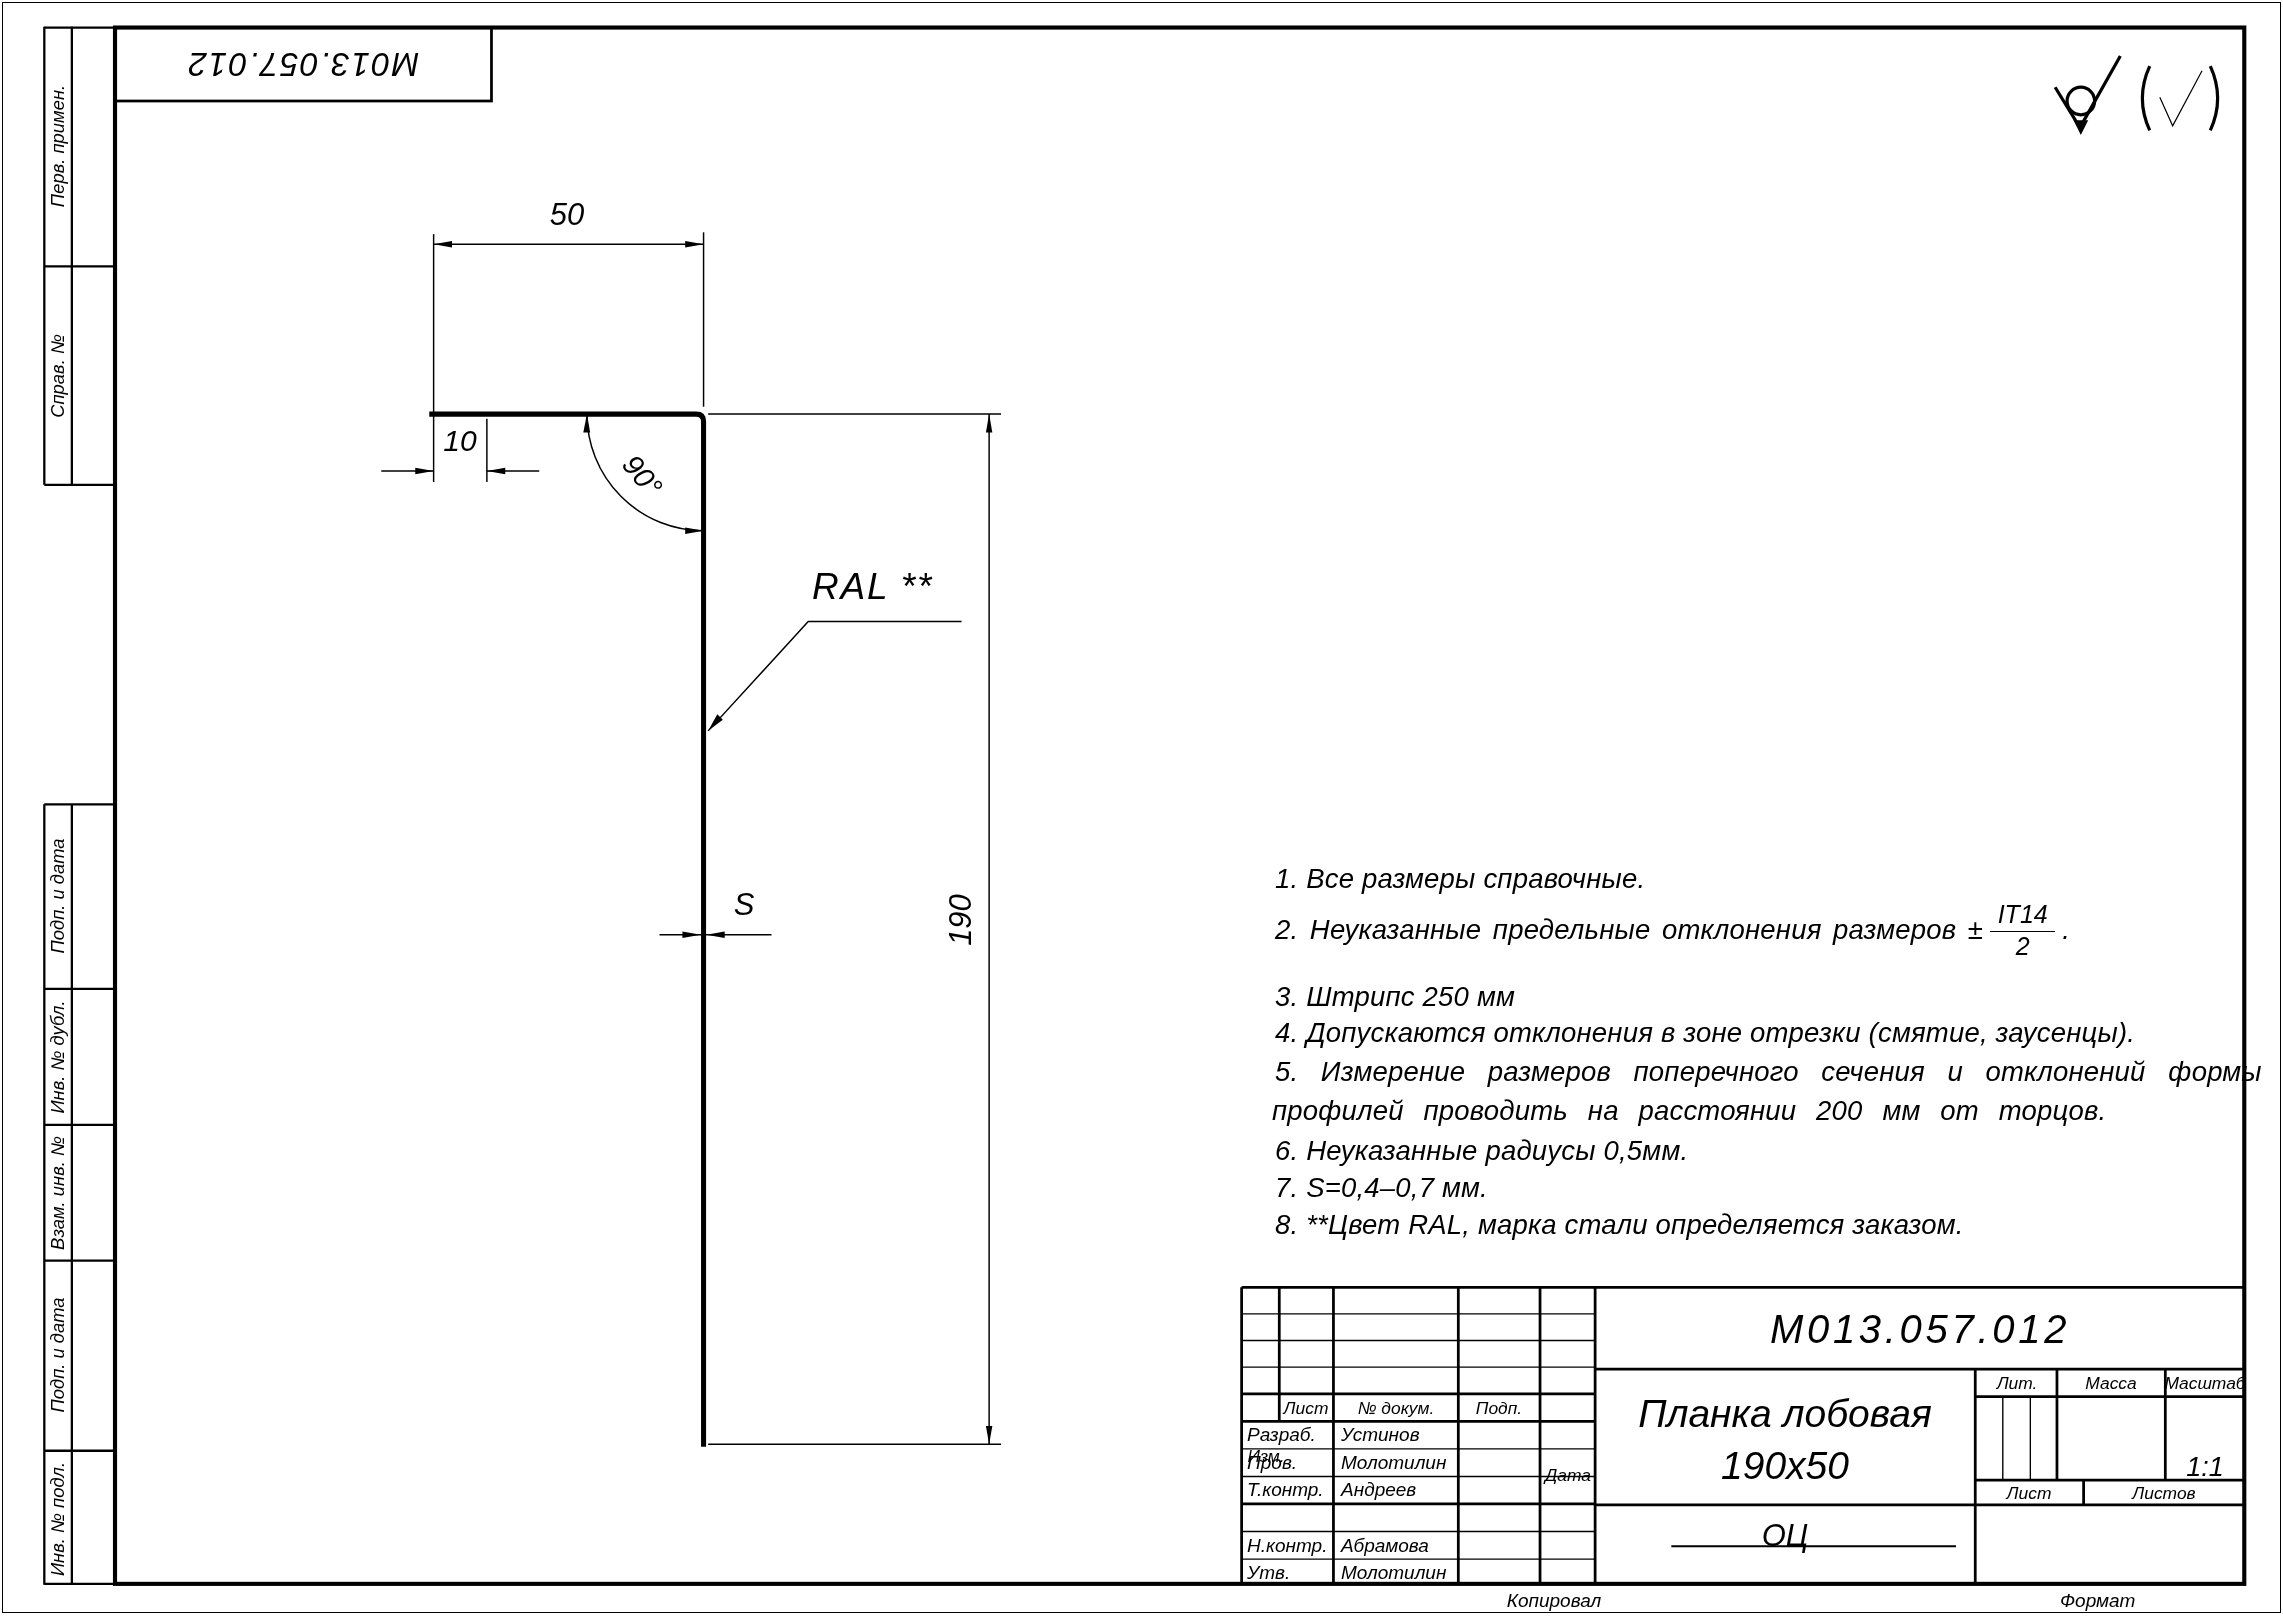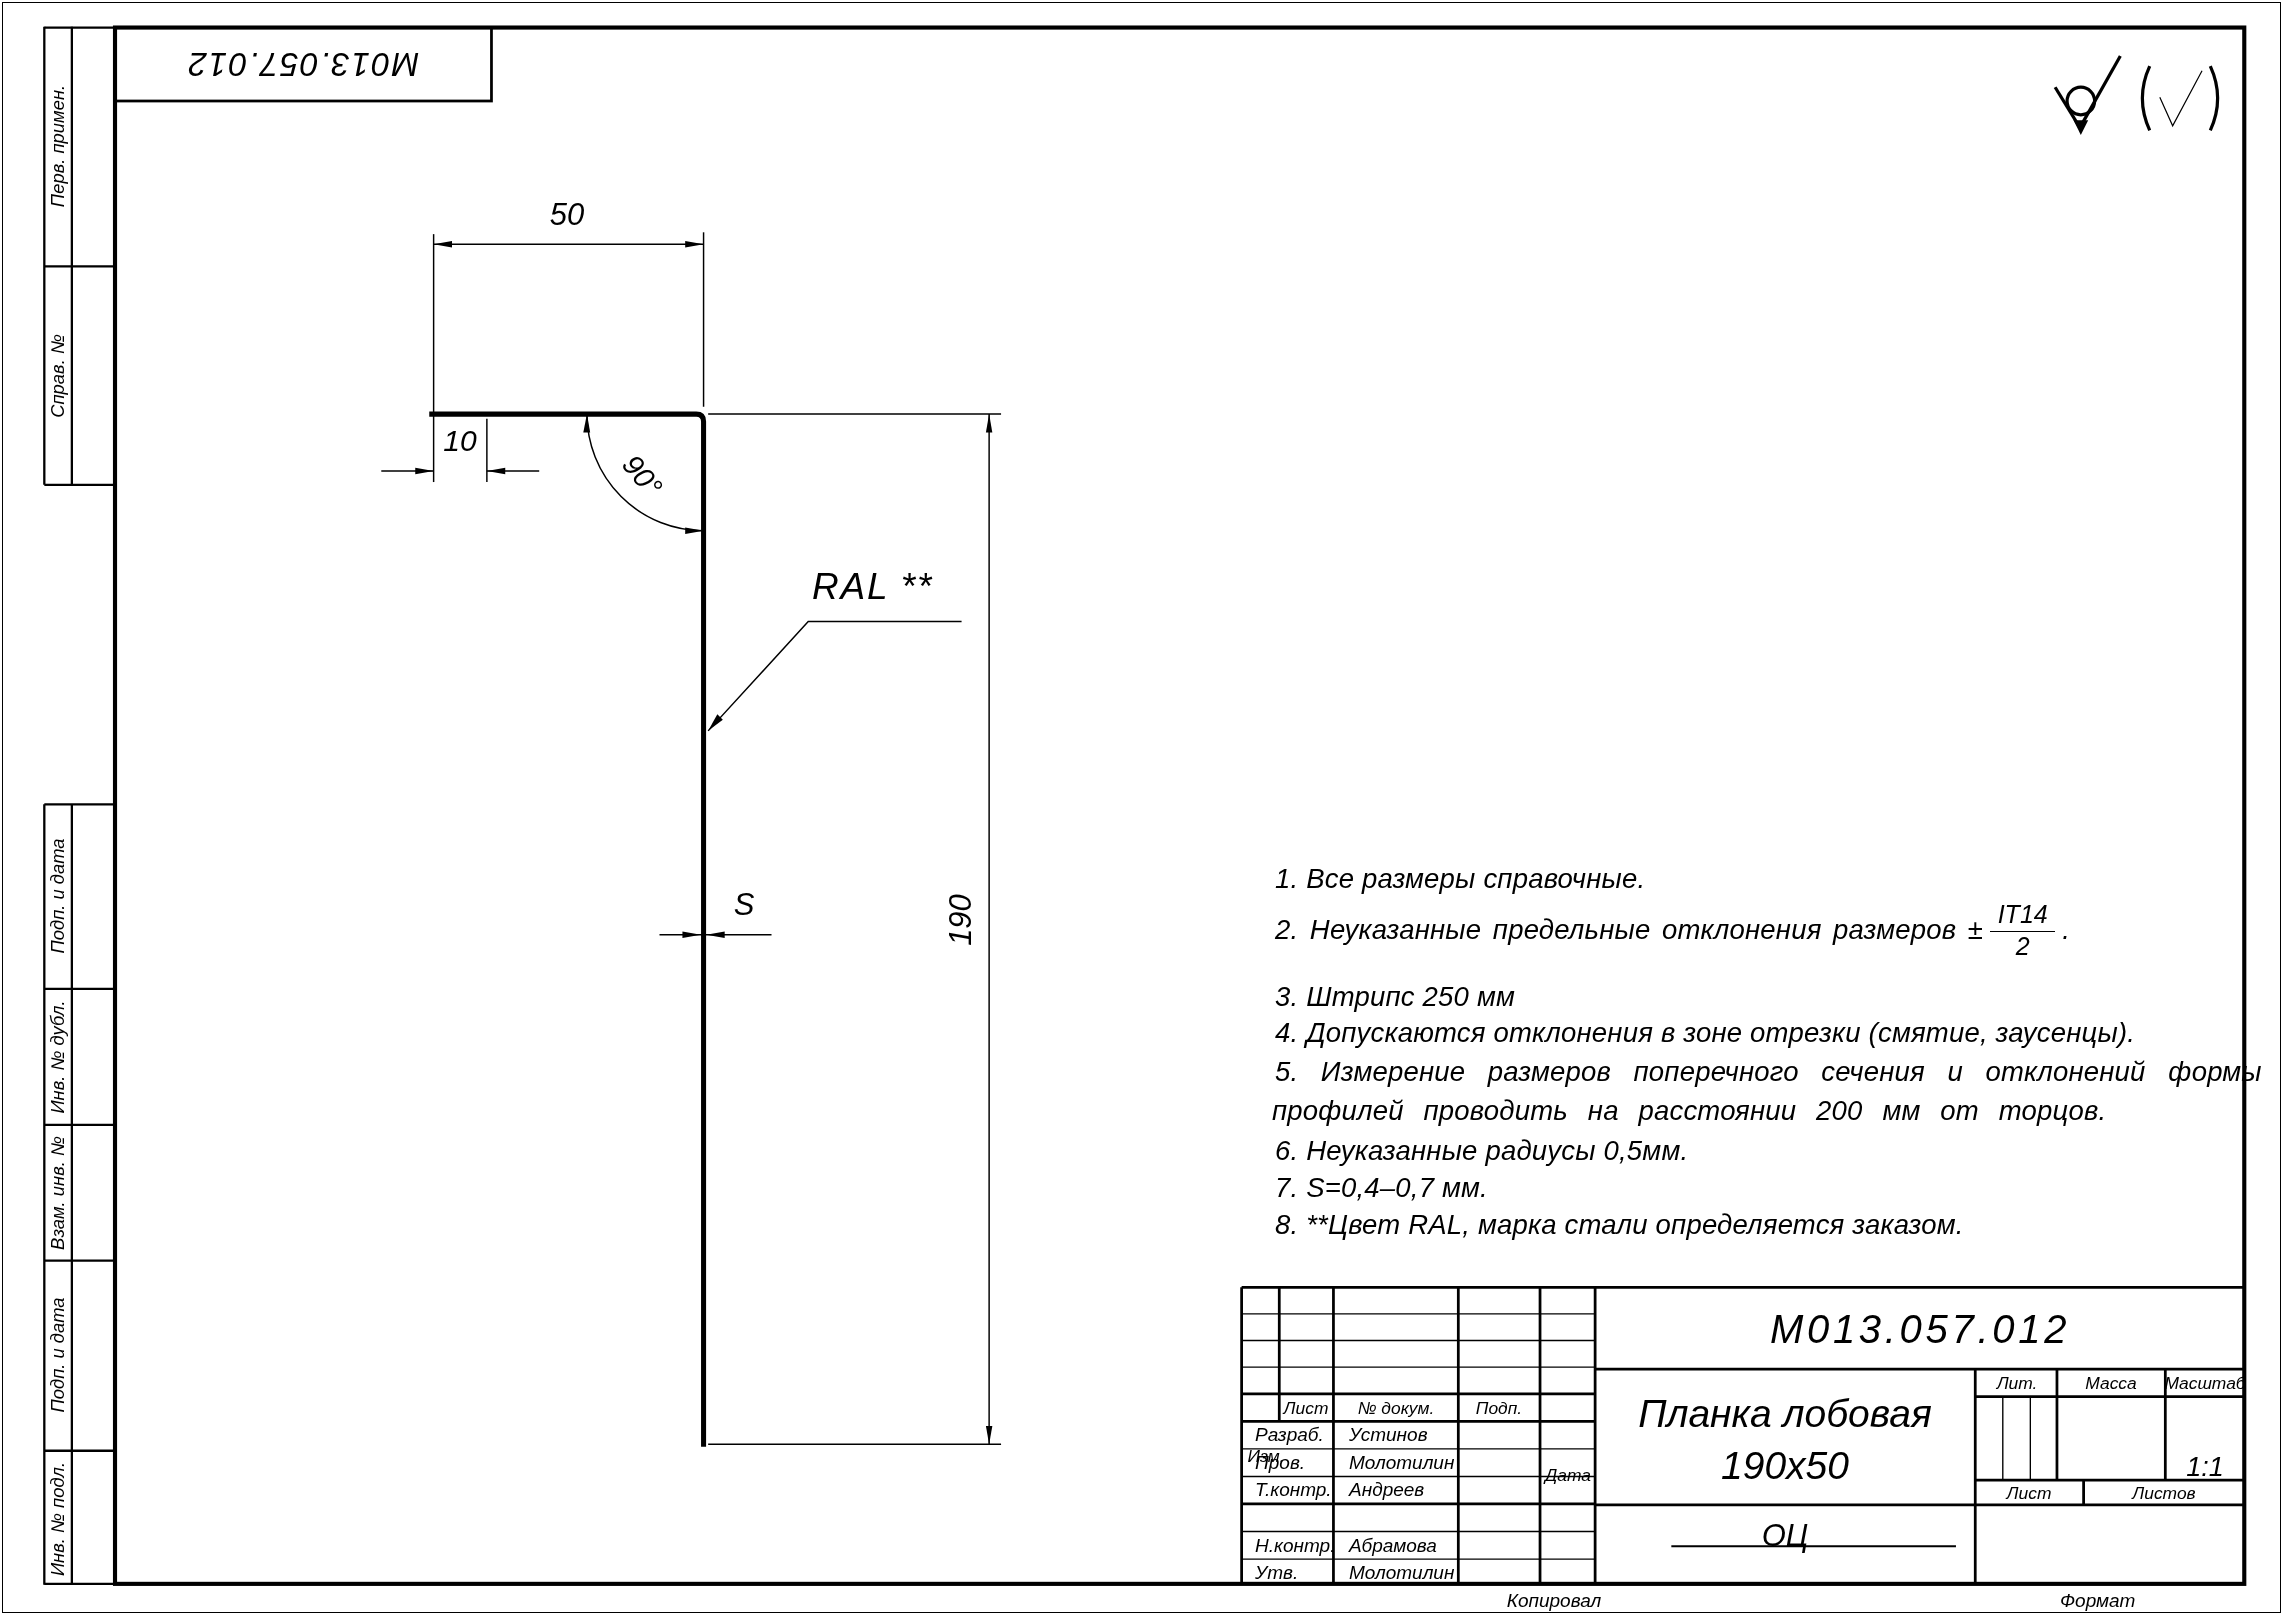--- a/index.html
+++ b/index.html
@@ -9,21 +9,21 @@
   .border-outer{position:absolute;left:1.8px;top:1.8px;right:2.8px;bottom:2.8px;border:1.8px solid #000;}
   svg.geom{position:absolute;left:0;top:0;}
   .t{position:absolute;font-style:italic;white-space:nowrap;color:#000;}
   .c{transform:translate(-50%,-50%);}
   .cx{transform:translateX(-50%);}
   .strip-label{font-size:18.4px;transform:translate(-50%,-50%) rotate(-90deg);}
   .note{font-size:27.5px;letter-spacing:0.2px;}
   .frac{display:inline-flex;flex-direction:column;align-items:center;font-size:25px;line-height:1.15;}
   .frac .num{border-bottom:1.8px solid #000;padding:0 7.3px 1.8px 7.3px;}
   .tbh{font-size:17.4px;}
-  .role{font-size:19px;margin-left:8px;}
+  .role{font-size:19px;}
   .mat{display:flex;align-items:center;justify-content:center;gap:5.5px;}
   .mat .pfx{font-size:31px;font-style:italic;}
   .n2row{display:flex;align-items:center;gap:7.3px;}
 </style>
 </head>
 <body>
 
 <div class="page">
 
   <div class="border-outer"></div>

